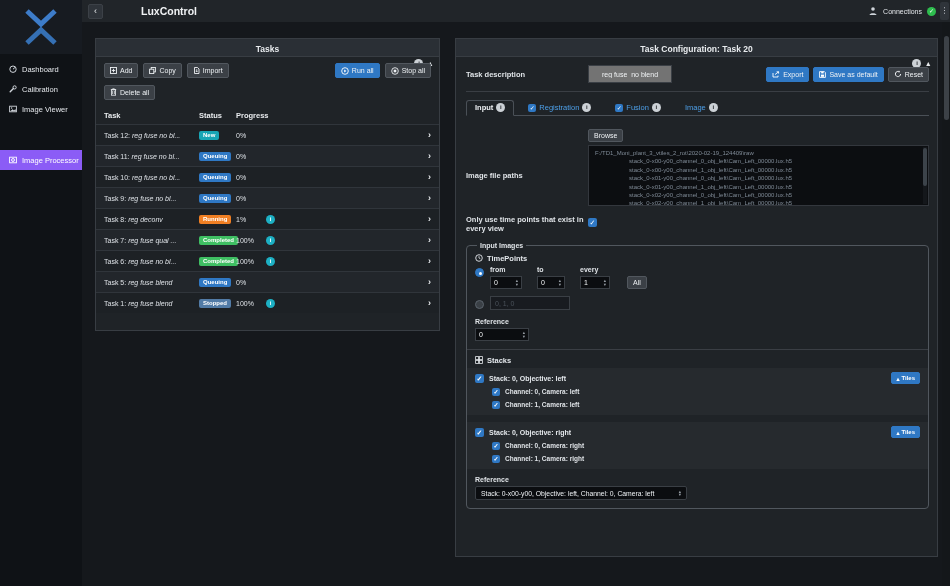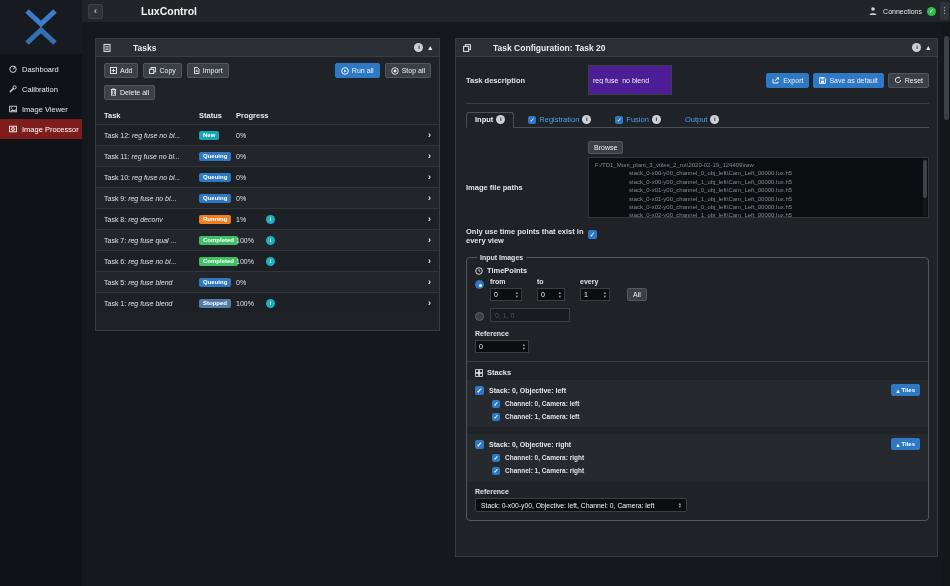--- a/index.html
+++ b/index.html
@@ -2,35 +2,35 @@
 <html><head>
 <meta charset="utf-8">
 <style>
   * { margin:0; padding:0; box-sizing:border-box; font-family:"Liberation Sans", sans-serif; }
   html,body { width:950px; height:586px; background:#15181c; overflow:hidden; position:relative; color:#dde1e6; }
 
   
   .sidebar { position:absolute; left:0; top:0; width:82px; height:586px; background:#0f1216; z-index:5; }
   .logo-box { height:54px; display:flex; align-items:center; justify-content:center; background:#171b21; }
   .side-item { height:20px; display:flex; align-items:center; gap:5px; padding-left:9px; font-size:7.5px; color:#e4e7eb; cursor:pointer; }
-  .side-item.active { background:#7f1d1d; color:#fff; }
+  .side-item.active { background:#8b5cf6; color:#fff;margin-top:31px; }
   .side-item svg { flex:0 0 auto; }
 
   
   .topbar { position:absolute; left:82px; top:0; width:868px; height:22px; background:#212529; display:flex; align-items:center; }
   .back-btn { width:15px; height:15px; margin-left:6px; background:#2f343a; border:1px solid #3c4147; border-radius:2px; color:#e9ecef; font-size:9px; line-height:13px; text-align:center; cursor:pointer; }
   .app-title { margin-left:38px; font-size:10.5px; font-weight:bold; color:#f1f3f5; }
   .top-right { margin-left:auto; display:flex; align-items:center; gap:5px; margin-right:14px; }
   .conn-label { font-size:7px; color:#e2e5e9; }
   .check-circle { width:9px; height:9px; border-radius:50%; background:#2ebd4e; color:#fff; font-size:6px; line-height:9px; text-align:center; }
   .dots-btn { position:absolute; right:1px; top:2px; width:9px; height:18px; background:#2f343a; border-radius:2px; color:#cfd4da; font-size:8px; line-height:18px; text-align:center; cursor:pointer; }
 
   
   .panel { position:absolute; background:#1f2327; border:1px solid #383d43; }
-  .panel-header { height:18px; background:#2a2f35; border-bottom:1px solid #383d43; display:flex; align-items:center; gap:22px; padding:0 7px; font-size:8.5px; font-weight:bold; color:#e8ebee; }
+  .panel-header { height:18px; background:#2a2f35; border-bottom:1px solid #383d43; display:flex; align-items:center; gap:5px; padding:0 7px; font-size:8.5px; font-weight:bold; color:#e8ebee;flex-direction:column; }
   .ph-right { margin-left:auto; display:flex; align-items:center; gap:5px; }
   .ibadge { width:9px; height:9px; border-radius:50%; background:#ccd1d6; color:#23272b; font-size:6px; font-weight:bold; line-height:9px; text-align:center; display:inline-block; }
   .collapse-arrow { color:#e8ebee; font-size:7px; cursor:pointer; }
 
   
   .btn { height:15px; display:inline-flex; align-items:center; gap:3px; padding:0 5px; font-size:7px; color:#eef1f4; background:#3b4046; border:1px solid #51575e; border-radius:2px; cursor:pointer; white-space:nowrap; }
   .btn.primary { background:#2f78c4; border-color:#2f78c4; }
 
   
   #tasksPanel { left:95px; top:38px; width:345px; height:293px; }
@@ -46,21 +46,21 @@
   .tname { font-style:italic; }
   .badge { display:inline-block; font-size:6px; font-weight:bold; color:#fff; padding:1.5px 4px; border-radius:2px; }
   .info-dot { width:9px; height:9px; border-radius:50%; background:#1db0c4; color:#fff; font-size:6px; font-weight:bold; line-height:9px; text-align:center; display:inline-block; }
   .chev { margin-left:auto; color:#e8ebee; font-size:9px; font-weight:bold; }
 
   
   #configPanel { left:455px; top:38px; width:483px; height:519px; }
   .cbody { padding:6px 8px 8px 10px; }
   .frow { display:flex; align-items:center; }
   .flabel { width:122px; font-size:7.5px; font-weight:600; color:#dfe3e7; flex:0 0 auto; }
-  .text-input { width:84px; height:30px; background:#4c1d95; border:1px solid #3a3f45; color:#f1f3f5; font-size:7px; padding:0 4px; }
+  .text-input { width:84px; height:18px; background:#737373; border:1px solid #3a3f45; color:#f1f3f5; font-size:7px; padding:0 13px; }
   .cfg-btns { margin-left:auto; display:flex; gap:4px; }
   .usage-row { margin-top:8px; }
   .slider-track { width:100px; height:3px; background:#4a5057; border-radius:2px; position:relative; margin-left:-3px; cursor:pointer; }
   .slider-thumb { position:absolute; left:28%; top:50%; transform:translate(-50%,-50%); width:9px; height:9px; border-radius:50%; background:#2f78c4; }
   .num-input { width:35px; height:15px; margin-left:10px; background:#0b0d10; border:1px solid #3a3f45; color:#f1f3f5; font-size:7px; display:flex; align-items:center; justify-content:flex-end; padding:0 4px; }
   .divider { border-top:1px solid #3a3e44; margin:8px 0 6px; }
   .section-title { font-size:10.5px; font-weight:500; color:#e4e8ec; margin-bottom:6px; }
   .tabs { display:flex; align-items:flex-end; border-bottom:1px solid #4a5057; height:18px; }
   .tab { display:flex; align-items:center; gap:3px; padding:2px 8px 3px; font-size:7.5px; color:#4d9fe8; cursor:pointer; }
   .tab.active { border:1px solid #4a5057; border-bottom:1px solid #1f2327; background:#1f2327; margin-bottom:-1px; border-radius:3px 3px 0 0; color:#eef1f4; font-weight:bold; }
@@ -72,21 +72,21 @@
   .paths-box { flex:1; height:61px; background:#0c0e11; border:1px solid #33373d; position:relative; overflow:hidden; padding:3px 8px 0 6px; }
   .path-line { font-size:6px; line-height:8.4px; color:#7f8a96; white-space:nowrap; }
   .path-line.indent { padding-left:34px; }
   .vscroll { position:absolute; right:1px; top:1px; width:4px; bottom:1px; background:#14171b; }
   .vthumb { position:absolute; left:0; width:4px; background:#3c434a; border-radius:2px; }
   .only-row { display:flex; margin-top:9px; }
   .only-row .flabel { line-height:9px; }
 
   fieldset.inputimg { margin-top:9px; border:1px solid #51575e; border-radius:4px; padding:2px 8px 8px; }
   fieldset.inputimg legend { font-size:7px; font-weight:bold; color:#dfe3e7; padding:0 3px; margin-left:2px; }
-  .sub-head { display:flex; align-items:center; gap:4px; font-size:7.5px; font-weight:600; color:#e4e8ec; margin:3px 0 3px; }
+  .sub-head { display:flex; align-items:flex-start; gap:4px; font-size:7.5px; font-weight:600; color:#e4e8ec; margin:3px 0 3px; }
   .tp-grid { display:flex; align-items:flex-start; gap:6px; }
   .radio { width:9px; height:9px; border-radius:50%; border:1px solid #5b636c; background:#0b0d10; position:relative; margin-top:2px; flex:0 0 auto; cursor:pointer; }
   .radio.checked { background:#2f78c4; border-color:#2f78c4; }
   .radio.checked::after { content:""; position:absolute; left:2.5px; top:2.5px; width:3px; height:3px; border-radius:50%; background:#fff; }
   .radio.dim { background:#3a4046; }
   .tp-cols { display:flex; gap:15px; align-items:flex-end; }
   .tp-col { display:flex; flex-direction:column; gap:3px; }
   .small-label { font-size:7px; font-weight:600; color:#dfe3e7; }
   .spinner { height:13px; background:#0b0d10; border:1px solid #3a3f45; display:flex; align-items:center; justify-content:space-between; padding:0 3px; font-size:7px; color:#f1f3f5; }
   .stepper { display:flex; flex-direction:column; color:#9aa1a9; font-size:4.5px; line-height:3.4px; }
@@ -361,21 +361,21 @@
         <span class="cb small"></span>
         <span>Registration</span>
         <span class="ibadge">i</span>
       </div>
       <div class="tab" style="margin-left:8px;">
         <span class="cb small"></span>
         <span>Fusion</span>
         <span class="ibadge">i</span>
       </div>
       <div class="tab" style="margin-left:8px;">
-        <span>Output</span>
+        <span>Image</span>
         <span class="ibadge">i</span>
       </div>
     </div>
 
     <div class="browse-row">
       <div class="btn" style="height:13px;">
         <span>Browse</span>
       </div>
     </div>
     <div class="paths-row">

